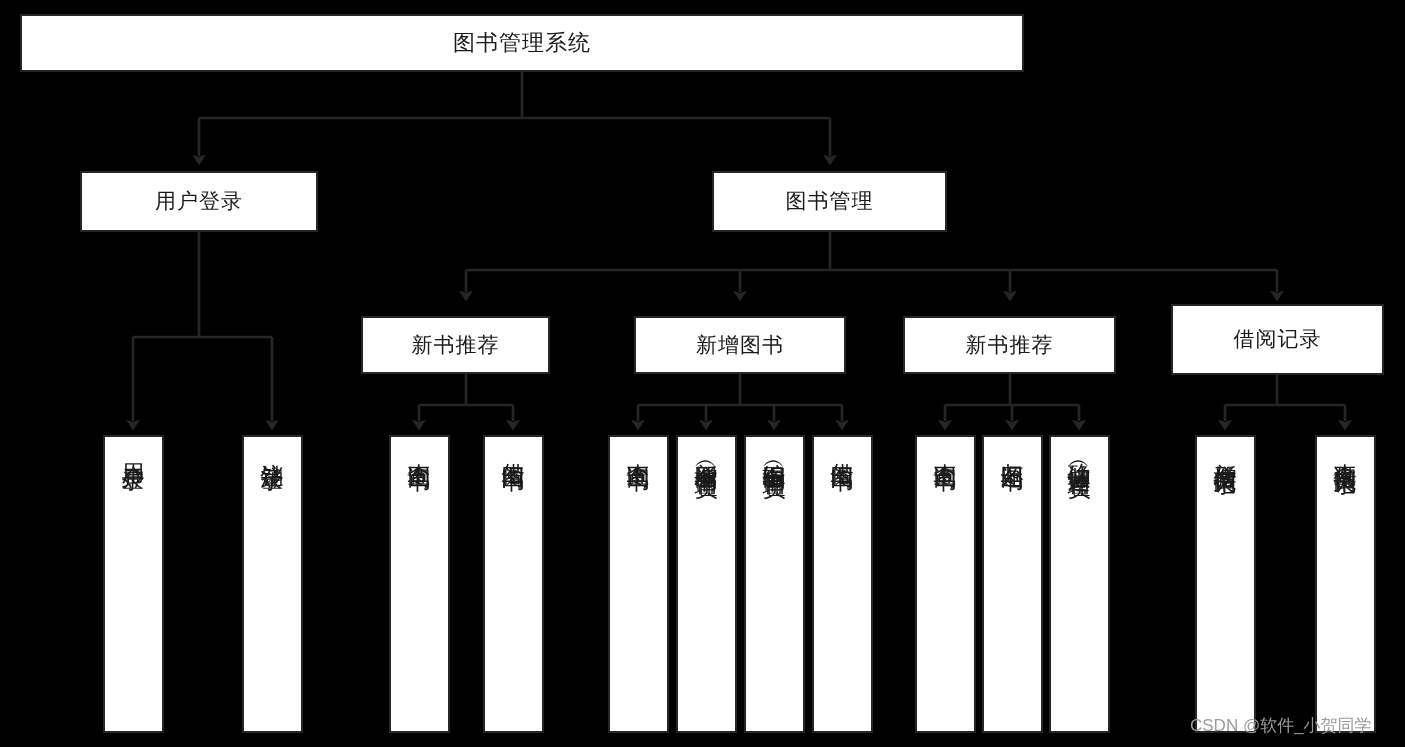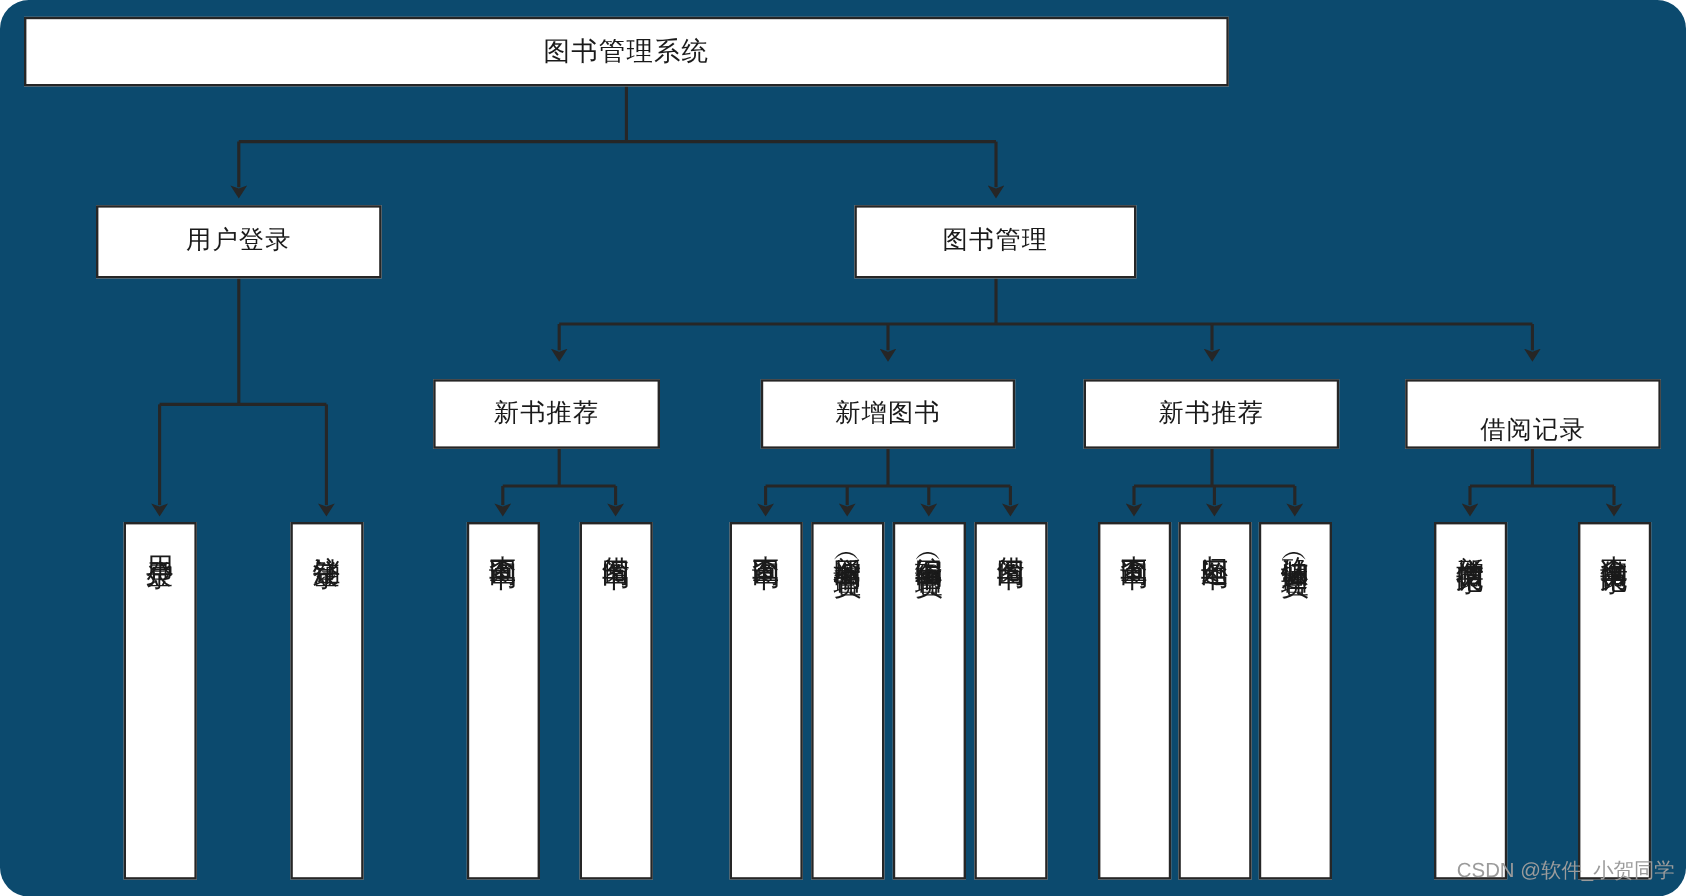--- a/index.html
+++ b/index.html
@@ -7,23 +7,22 @@
     padding: 0;
     background: #ffffff;
   }
   body {
     font-family: "Liberation Sans", "DejaVu Sans", sans-serif;
   }
   #stage {
     position: relative;
     width: 1405px;
     height: 747px;
-    background: #0c4a6e;
+    background: #000000;
     overflow: hidden;
-    border-radius: 24px;
   }
   #wires {
     position: absolute;
     left: 0;
     top: 0;
     width: 1405px;
     height: 747px;
   }
   .node {
     position: absolute;
@@ -66,21 +65,20 @@
     white-space: nowrap;
   }
   #watermark {
     position: absolute;
     left: 1190px;
     top: 714px;
     font-size: 17px;
     color: #9b9b9b;
     white-space: nowrap;
     z-index: 5;
-    margin-left: 24px;
   }
 </style>
 </head>
 <body>
 
 <div id="stage">
 
   <svg id="wires" viewBox="0 0 1405 747" xmlns="http://www.w3.org/2000/svg">
     <defs>
       <marker id="arw" markerWidth="12" markerHeight="14" refX="1.5" refY="7" orient="auto" markerUnits="userSpaceOnUse">
@@ -144,21 +142,21 @@
 
   <div class="node h" style="left:361px; top:316px; width:189px; height:58px;">
     <span class="lbl">新书推荐</span>
   </div>
   <div class="node h" style="left:634px; top:316px; width:212px; height:58px;">
     <span class="lbl">新增图书</span>
   </div>
   <div class="node h" style="left:903px; top:316px; width:213px; height:58px;">
     <span class="lbl">新书推荐</span>
   </div>
-  <div class="node h" style="left:1171px; top:316px; width:213px; height:58px;align-items:flex-end;">
+  <div class="node h" style="left:1171px; top:304px; width:213px; height:71px;">
     <span class="lbl">借阅记录</span>
   </div>
 
   <div class="node v" style="left:103px; top:435px; width:61px; height:298px;">
     <span class="lbl">用户登录</span>
   </div>
   <div class="node v" style="left:242px; top:435px; width:61px; height:298px;">
     <span class="lbl">注销登录</span>
   </div>
 

